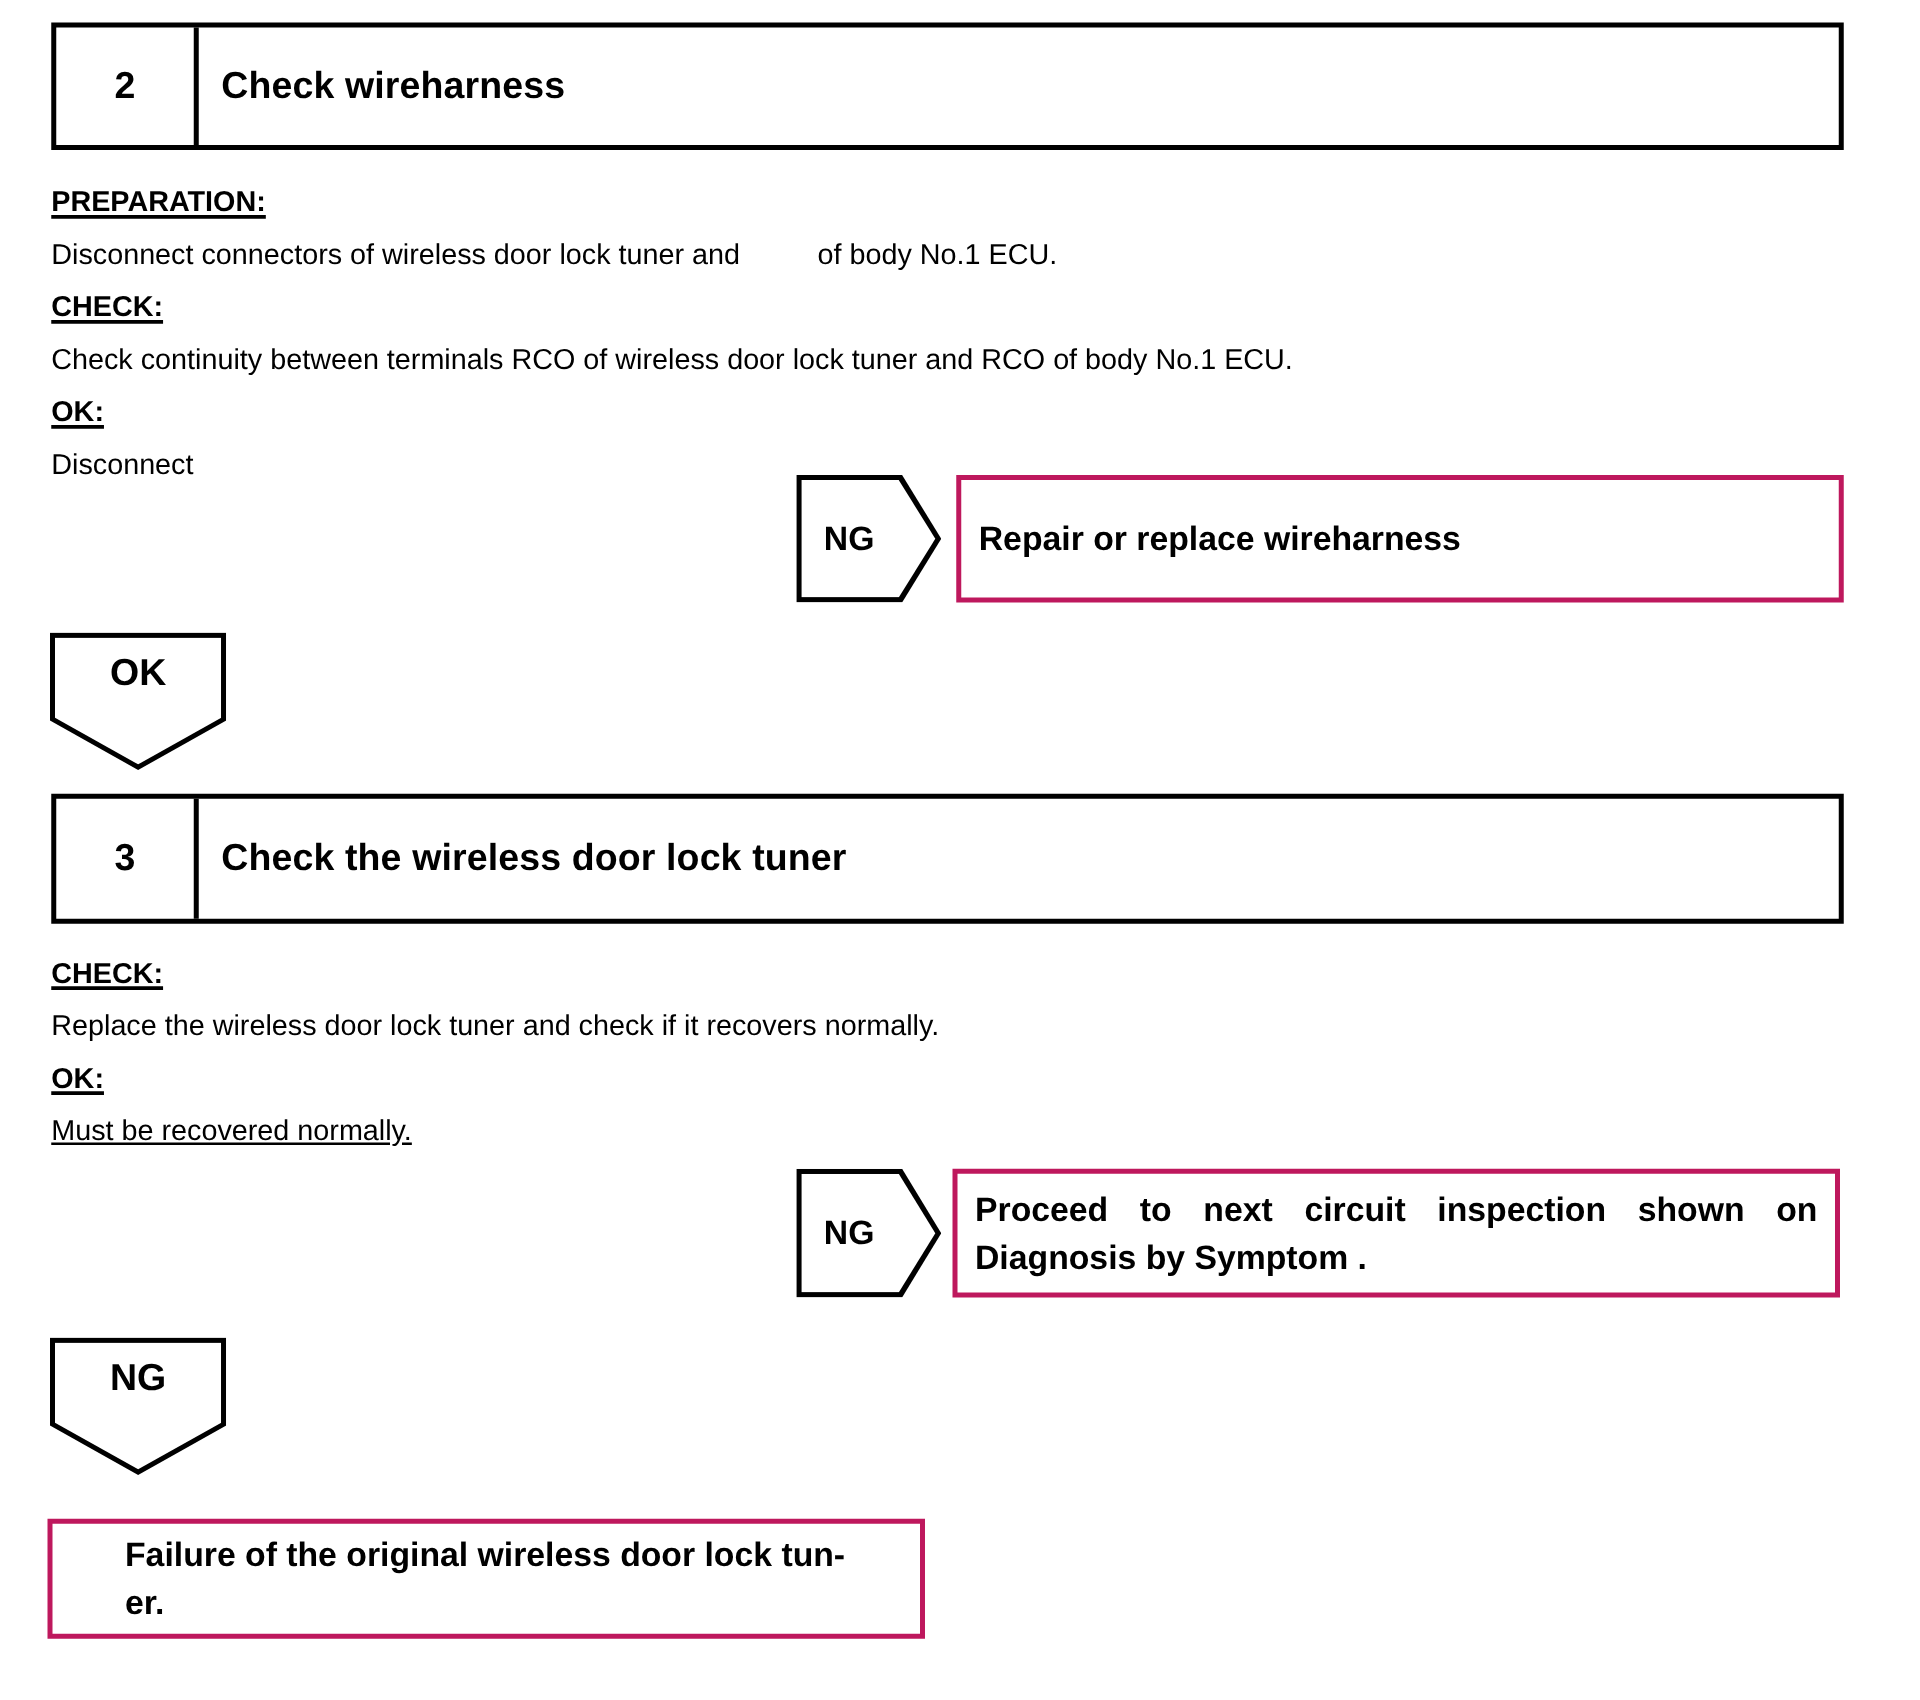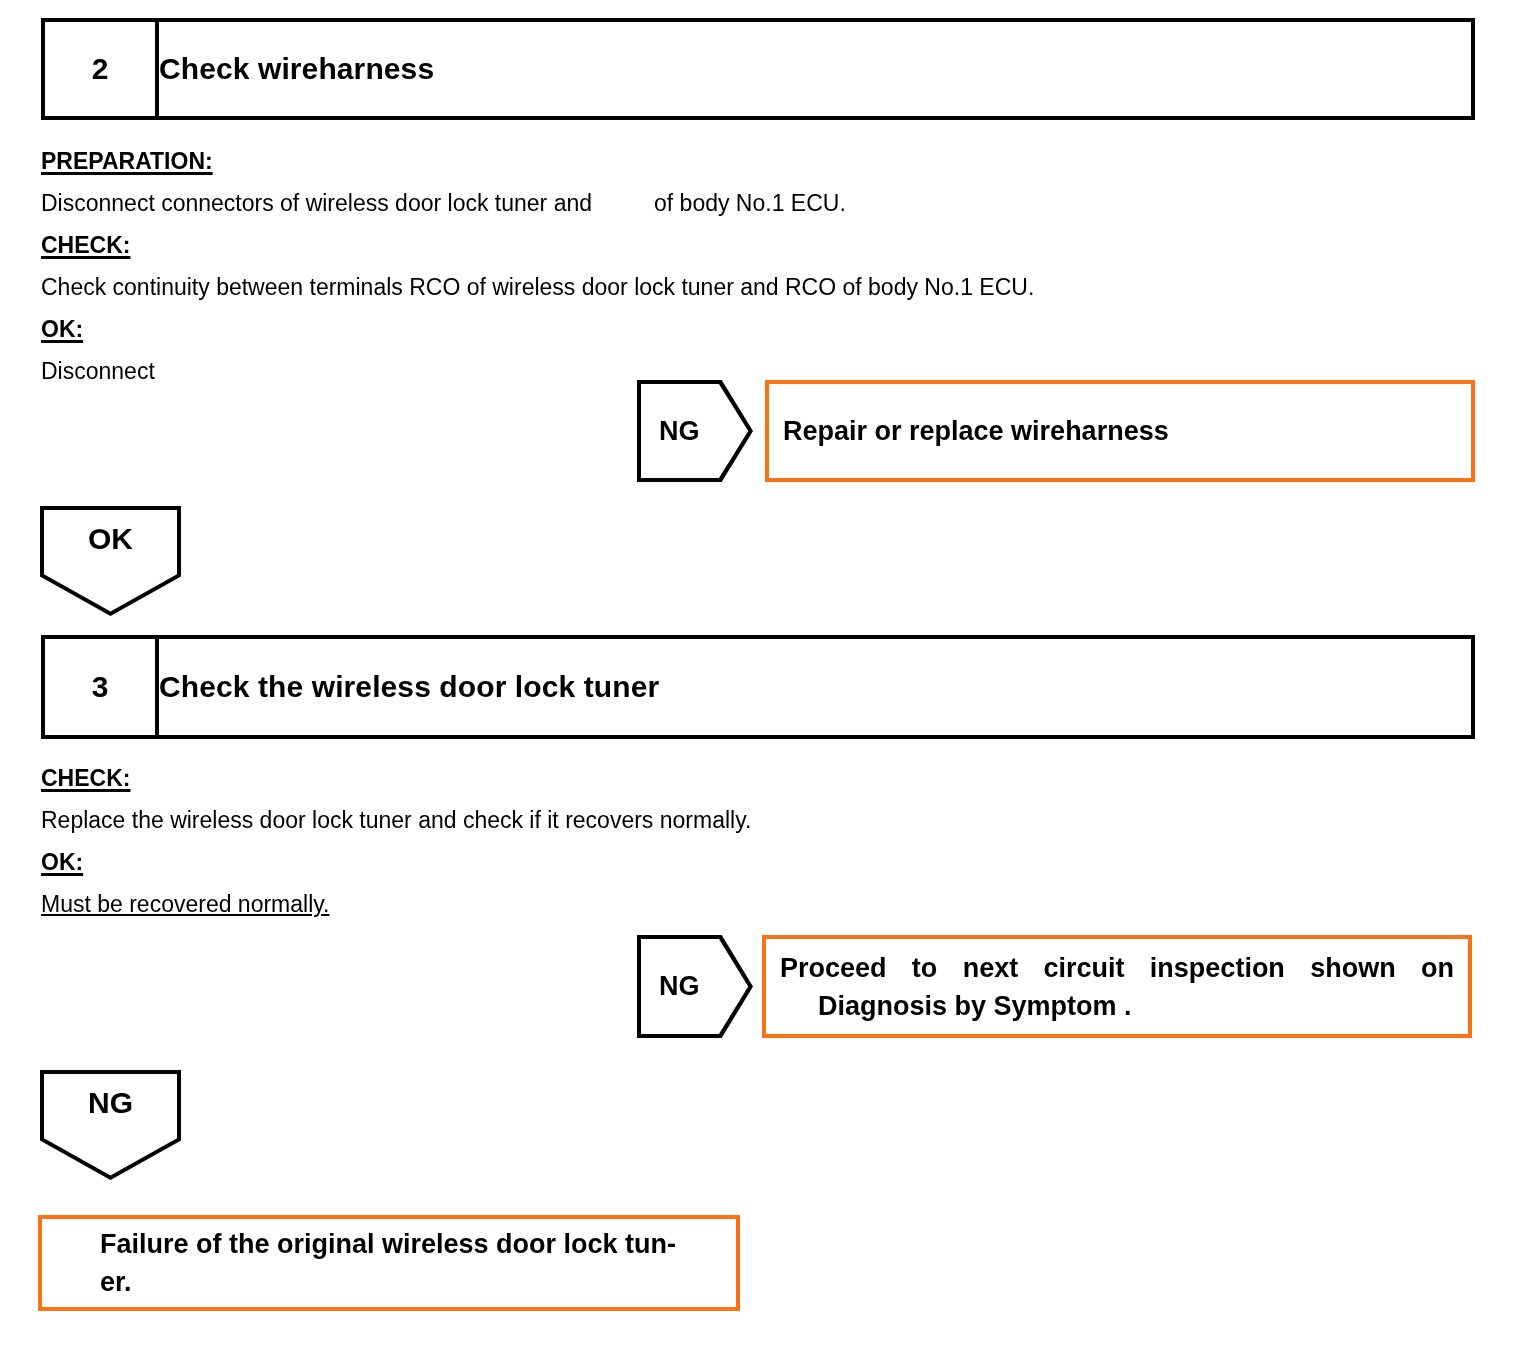--- a/index.html
+++ b/index.html
@@ -38,20 +38,21 @@
     display: flex;
     align-items: center;
     justify-content: center;
     font-weight: bold;
     font-size: 30px;
   }
   .step-title {
     flex: 1;
     display: flex;
     align-items: center;
+    padding-left: 18px;
     font-weight: bold;
     font-size: 30px;
     letter-spacing: 0.1px;
   }
 
   
   .text-block {
     position: absolute;
     font-size: 23px;
     line-height: 43px;
@@ -114,21 +115,21 @@
     right: 0;
     text-align: center;
     font-weight: bold;
     font-size: 30px;
     z-index: 2;
   }
 
   
   .result-box {
     position: absolute;
-    border: 4px solid #f97316;
+    border: 4px solid #be185d;
     box-sizing: border-box;
     background: #fff;
     display: flex;
     align-items: center;
   }
   .result-text {
     font-weight: bold;
     font-size: 27px;
     padding: 0 14px;
     line-height: 38px;
@@ -139,21 +140,20 @@
     width: 100%;
     box-sizing: border-box;
   }
   .result-text.justified .ln1 {
     display: block;
     text-align: justify;
     text-align-last: justify;
   }
   .result-text.justified .ln2 {
     display: block;
-    margin-left: 38px;
   }
 </style>
 </head>
 <body>
 
 <div class="page">
 
   <div class="step-box" style="left:41px; top:18px; width:1434px; height:102px;">
     <div class="step-num">2</div>
     <div class="step-title">Check wireharness</div>

